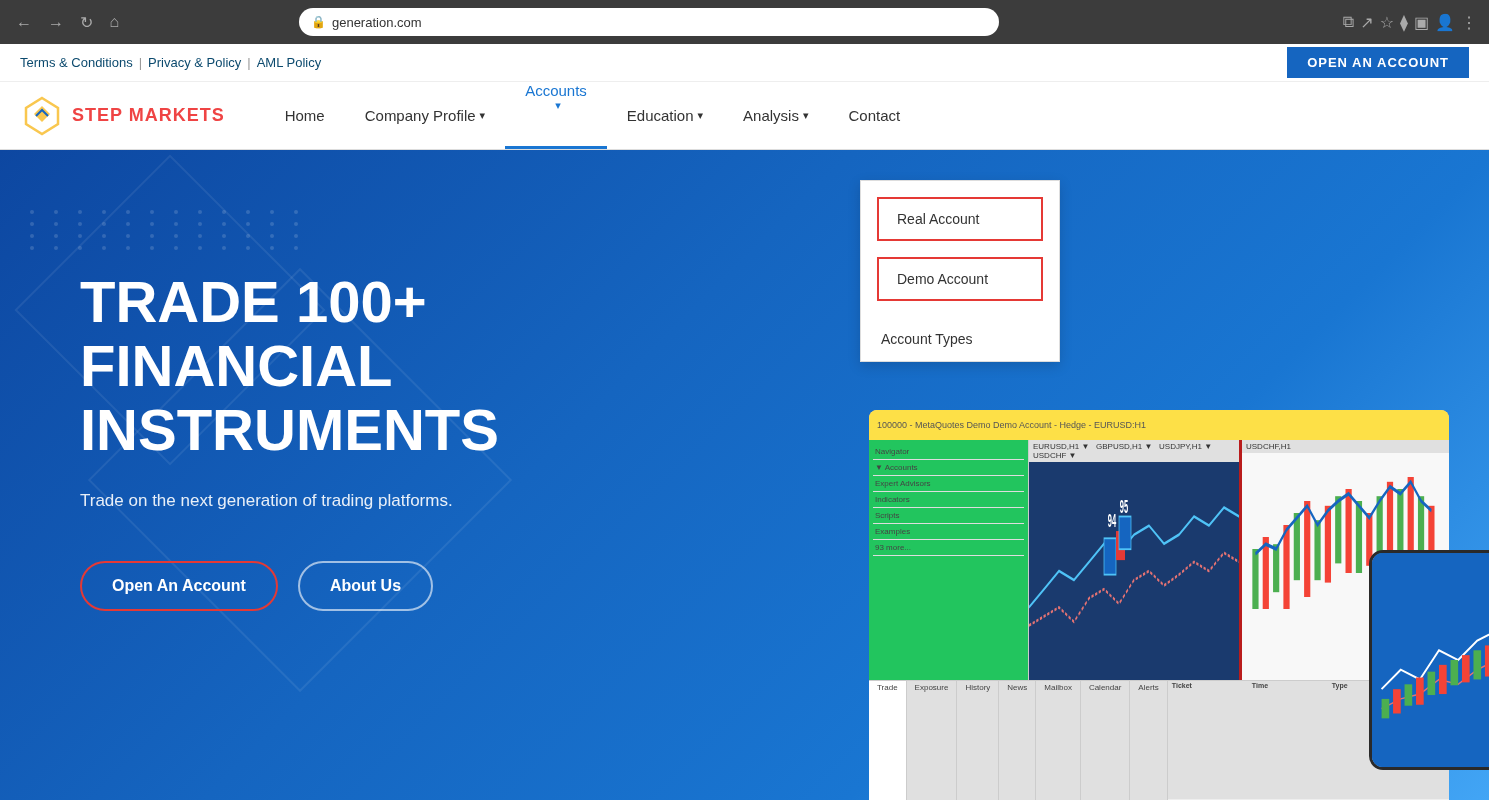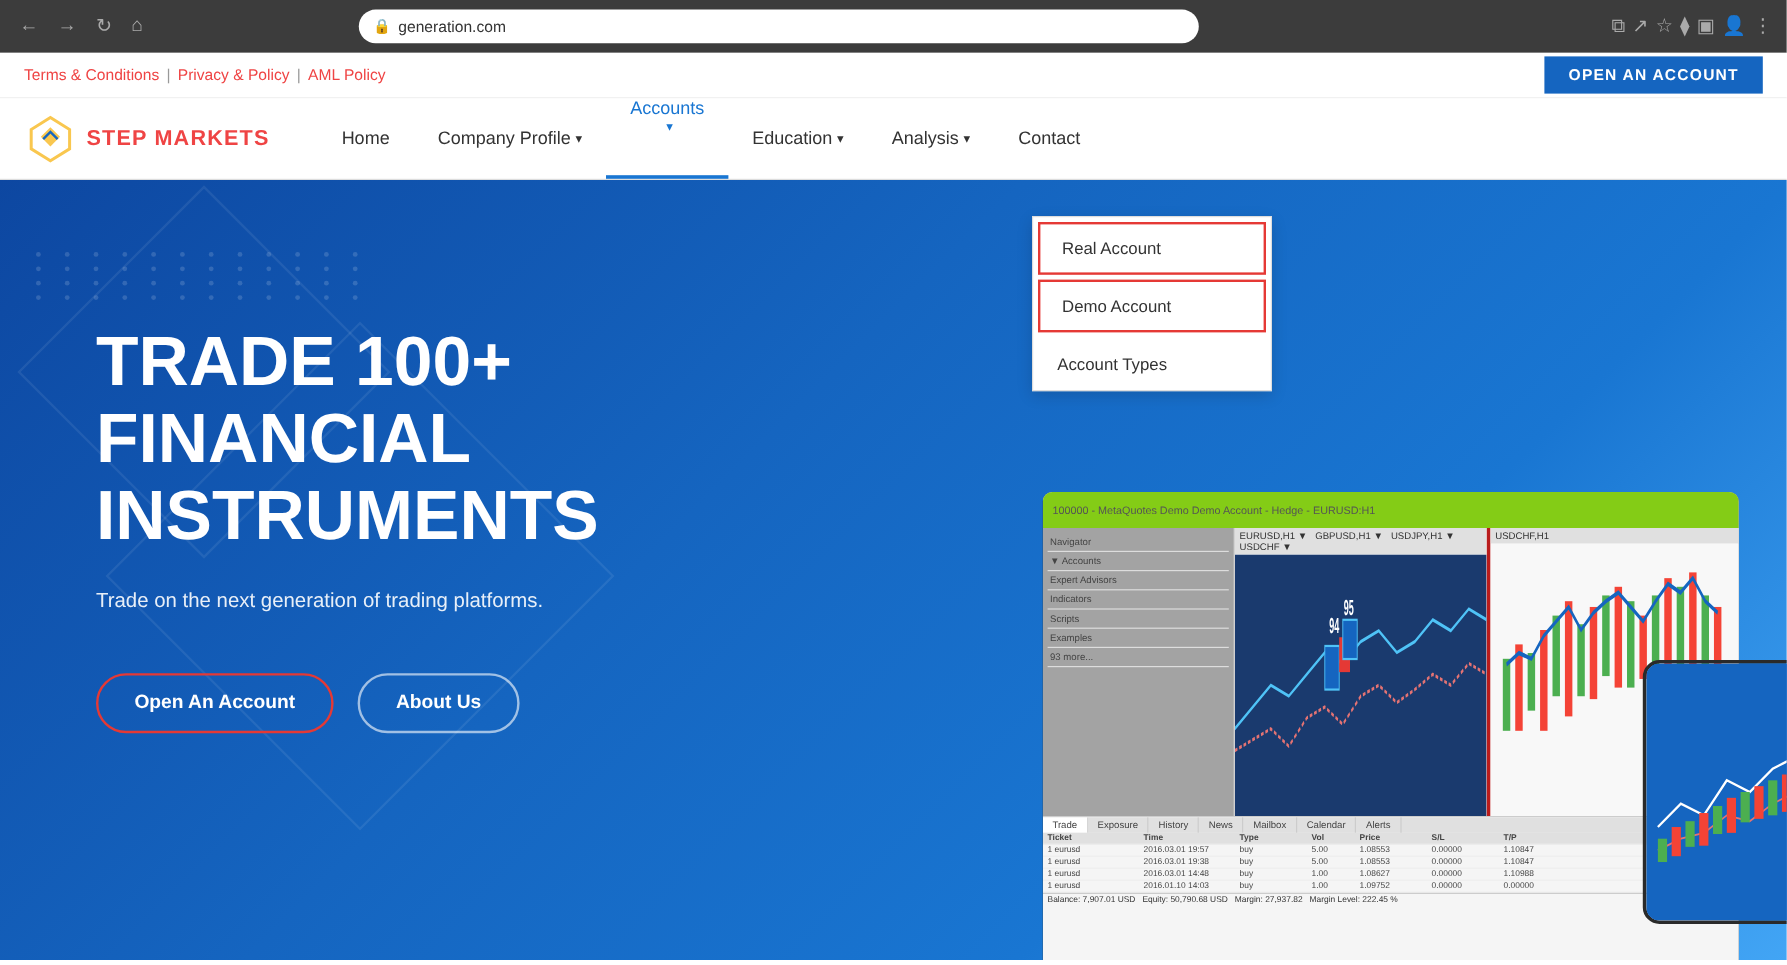--- a/index.html
+++ b/index.html
@@ -48,21 +48,21 @@
       padding: 0 20px;
       height: 38px;
     }
     .utility-links {
       display: flex;
       gap: 6px;
       font-size: 13px;
       color: #555;
     }
     .utility-links a {
-      color: #ef4444;
+      color: #0c4a6e;
       text-decoration: none;
     }
     .utility-links .separator {
       color: #999;
     }
     .open-account-btn {
       background: #1565c0;
       color: #fff;
       border: none;
       padding: 8px 20px;
@@ -140,21 +140,21 @@
     }
     .dropdown-item {
       padding: 14px 20px;
       font-size: 14px;
       color: #333;
       cursor: pointer;
       display: block;
     }
     .dropdown-item.highlighted {
       border: 2px solid #e53935;
-      margin: 4px;
+      margin: 16px;
       padding: 12px 18px;
       color: #333;
     }
 
     
     .hero {
       background: linear-gradient(135deg, #0d47a1 0%, #1565c0 40%, #1976d2 70%, #42a5f5 100%);
       min-height: 650px;
       position: relative;
       display: flex;
@@ -256,30 +256,30 @@
       width: 100%;
       height: 100%;
       background: #f0f0f0;
       display: grid;
       grid-template-columns: 160px 1fr 1fr;
       grid-template-rows: 30px 1fr 120px;
       overflow: hidden;
     }
     .mockup-topbar {
       grid-column: 1/-1;
-      background: #84cc16;
+      background: #fde047;
       display: flex;
       align-items: center;
       padding: 0 8px;
       font-size: 9px;
       color: #555;
       gap: 8px;
     }
     .mockup-sidebar {
-      background: #a3a3a3;
+      background: #22c55e;
       border-right: 1px solid #ccc;
       font-size: 8px;
       color: #444;
       padding: 4px;
       overflow: hidden;
     }
     .mockup-sidebar-item {
       padding: 3px 2px;
       border-bottom: 1px solid #ddd;
     }
@@ -306,21 +306,21 @@
       overflow: hidden;
     }
     .mockup-bottom {
       grid-column: 1/-1;
       background: #f5f5f5;
       border-top: 1px solid #ccc;
       font-size: 7px;
       color: #444;
       overflow: hidden;
       display: flex;
-      flex-direction: column;
+      flex-direction: row;
     }
     .mockup-bottom-tabs {
       display: flex;
       background: #e0e0e0;
       font-size: 8px;
     }
     .mockup-tab {
       padding: 2px 8px;
       border-right: 1px solid #ccc;
       cursor: pointer;

